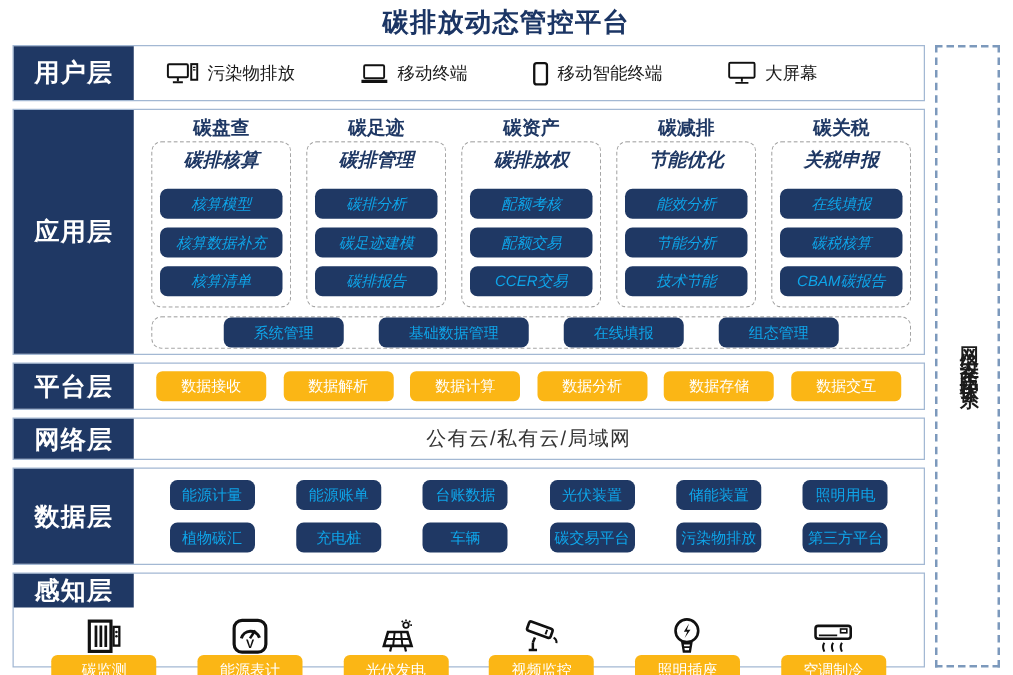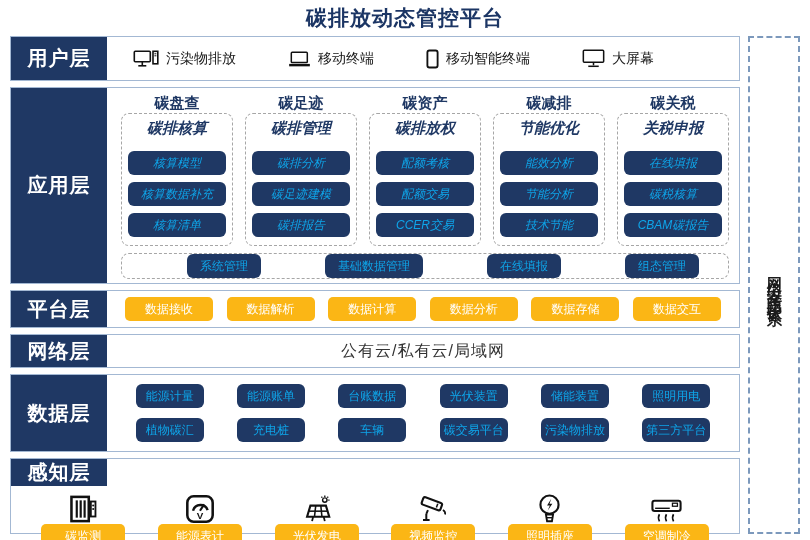--- a/index.html
+++ b/index.html
@@ -31,21 +31,21 @@
   .app-col-header{font-size:15px;font-weight:bold;color:var(--navy);line-height:19px;}
   .app-col-box{width:100%;flex:1;border:1.5px dashed var(--dash-gray);border-radius:8px;
     margin-top:1px;padding:5px 6px 8px;display:flex;flex-direction:column;align-items:center;font-style:italic;}
   .app-col-sub{font-size:15px;font-weight:bold;color:var(--navy);margin-bottom:6px;}
   .pill{background:var(--navy);color:#0ea5e9;font-size:12px;line-height:1;border-radius:6px;
     padding:6px 4px;width:100%;text-align:center;white-space:nowrap;overflow:hidden;}
   .app-col-box .pill{margin-top:7px;}
   .app-col-box .pill:first-of-type{margin-top:1px;}
   .app-common{border:1.5px dashed var(--dash-gray);border-radius:8px;height:42px;
     margin-top:7px;display:flex;align-items:center;justify-content:center;gap:28px;}
-  .app-common .pill{width:auto;padding:6px 13px;margin-left:36px;}
+  .app-common .pill{width:auto;padding:6px 24px;}
   
   .layer-platform{height:38px;}
   .plat-row{height:100%;display:flex;align-items:center;justify-content:space-between;
     padding:0 18px;}
   .ybtn{background:var(--yellow);color:#fff;font-size:12px;line-height:1;border-radius:5px;
     padding:6px 0;width:88px;text-align:center;white-space:nowrap;}
   
   .layer-network{height:34px;}
   .net-text{height:100%;display:flex;align-items:center;justify-content:center;
     font-size:16px;color:#333;letter-spacing:1px;}

